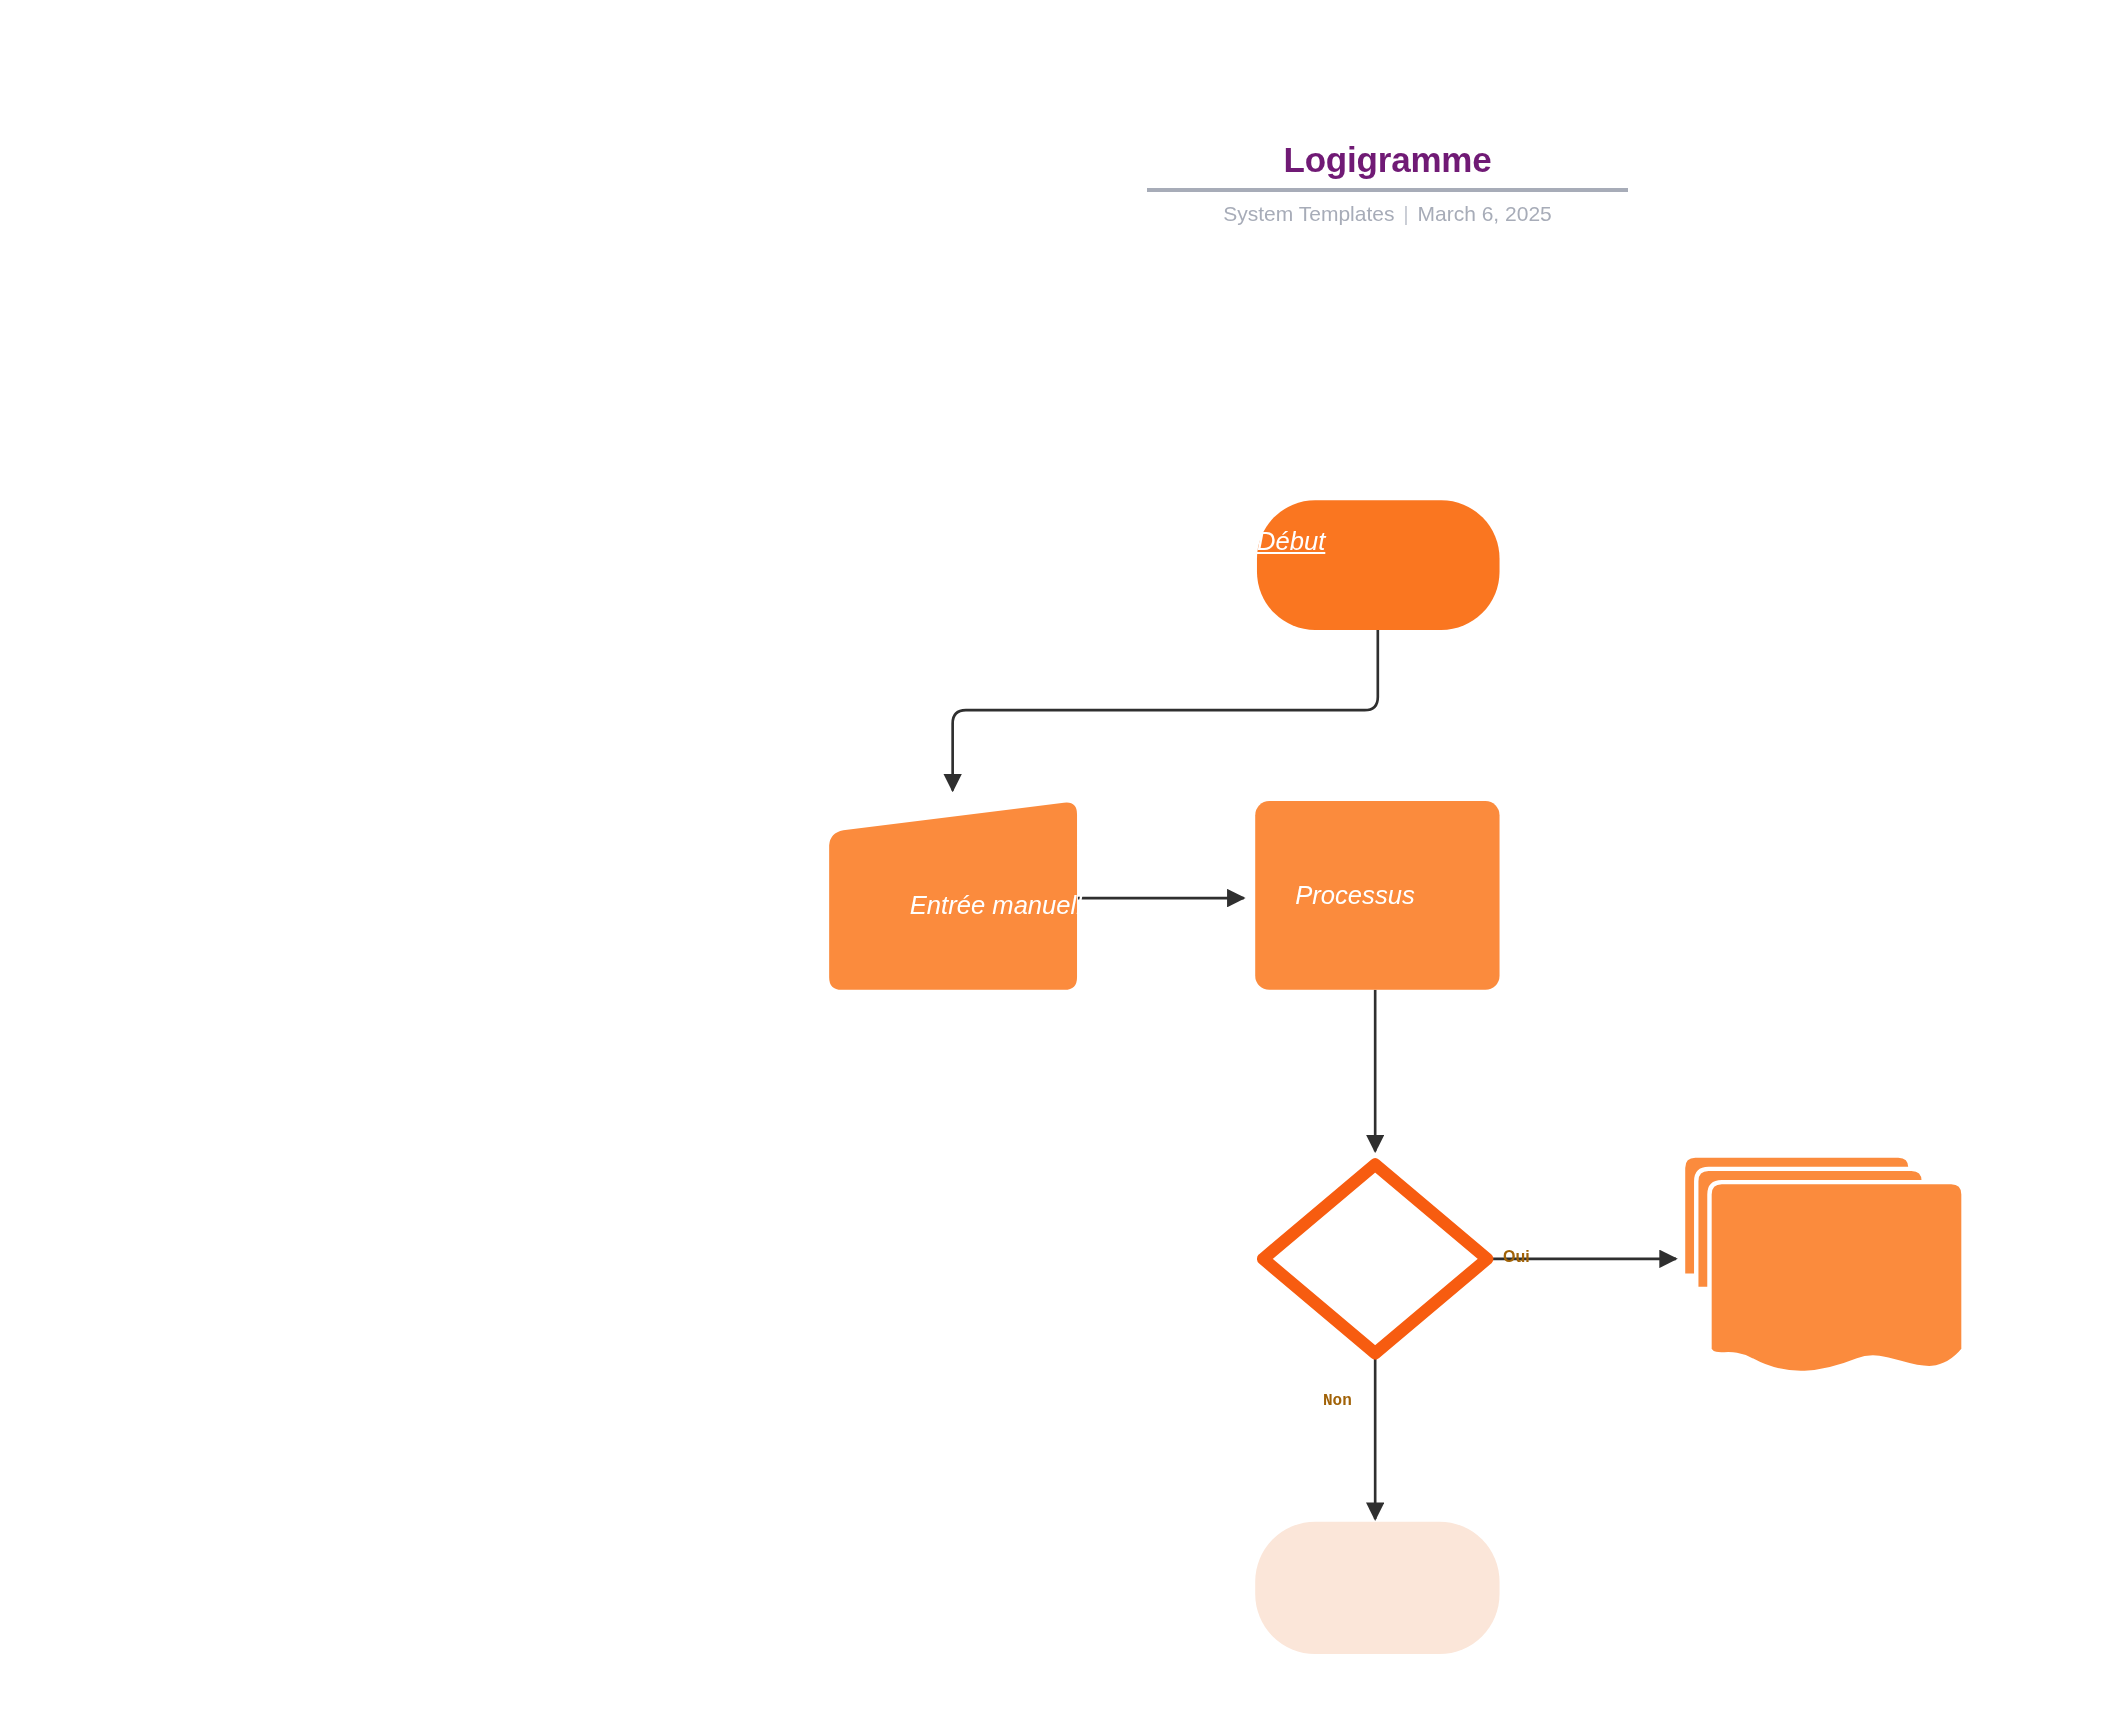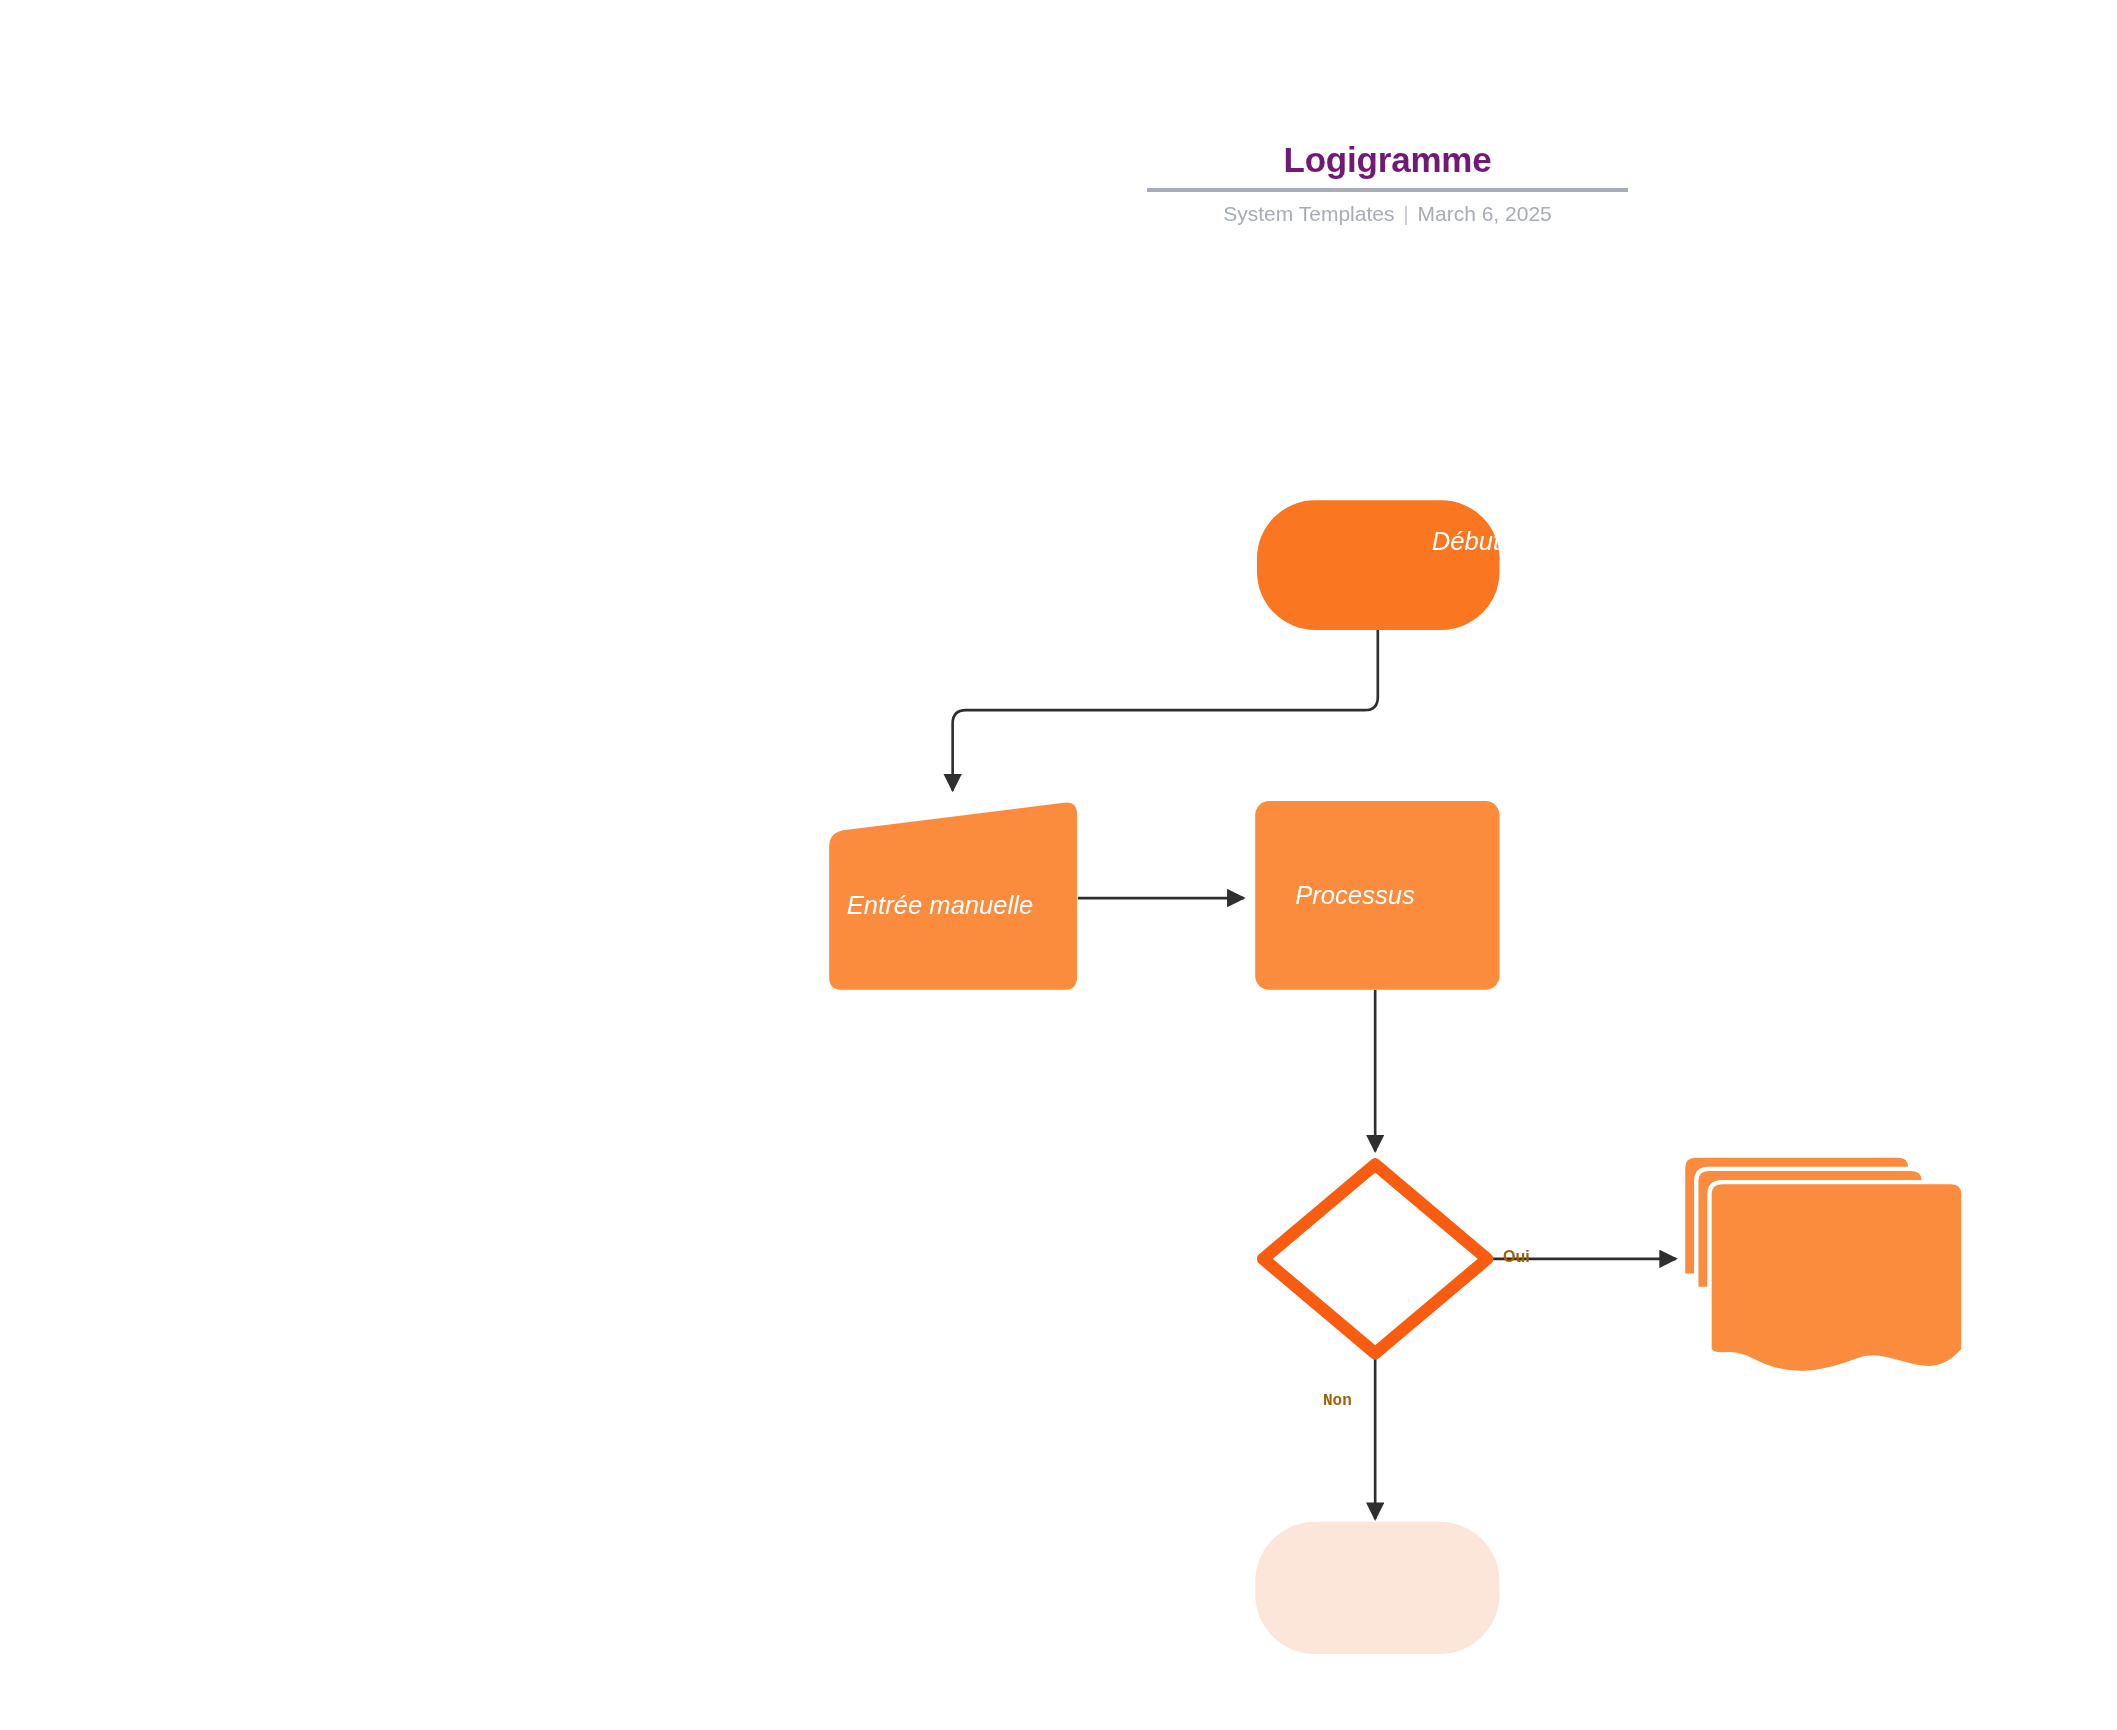--- a/index.html
+++ b/index.html
@@ -145,23 +145,23 @@
              C 2186 1578 2146 1526 2106 1542
              C 2066 1558 2026 1564 1986 1542
              C 1962 1528 1946 1542 1938 1530 Z" fill="none" stroke="#FFFFFF" stroke-width="5"></path>
   </g>
 
   <g>
     <rect x="1423" y="1725" width="277" height="150" rx="68" ry="68" fill="#FBE6D9"></rect>
   </g>
 </svg>
 
-<div class="node-label" style="left:1257px; top:527px; width:243px; text-align:right;">Début</div>
+<div class="node-label" style="left:1257px; top:527px; width:243px; text-align:left;text-decoration:underline;">Début</div>
 
-<div class="node-label" style="left:800px; top:891px; width:248px; text-align:center;padding-left:16px;">Entrée manuelle</div>
+<div class="node-label" style="left:863px; top:891px; width:248px; text-align:center;padding-left:16px;">Entrée manuelle</div>
 
 <div class="node-label" style="left:1255px; top:881px; width:200px; text-align:center;">Processus</div>
 
 <div class="node-label" style="left:1263px; top:1246px; width:226px; text-align:center; color:#1b1b1b;"></div>
 
 <div class="node-label" style="left:1710px; top:1251px; width:254px; text-align:center;"></div>
 
 <div class="node-label" style="left:1255px; top:1572px; width:244px; text-align:center; color:#1b1b1b;"></div>
 
 <div class="edge-label" style="left:1503px; top:1248px;">Oui</div>

